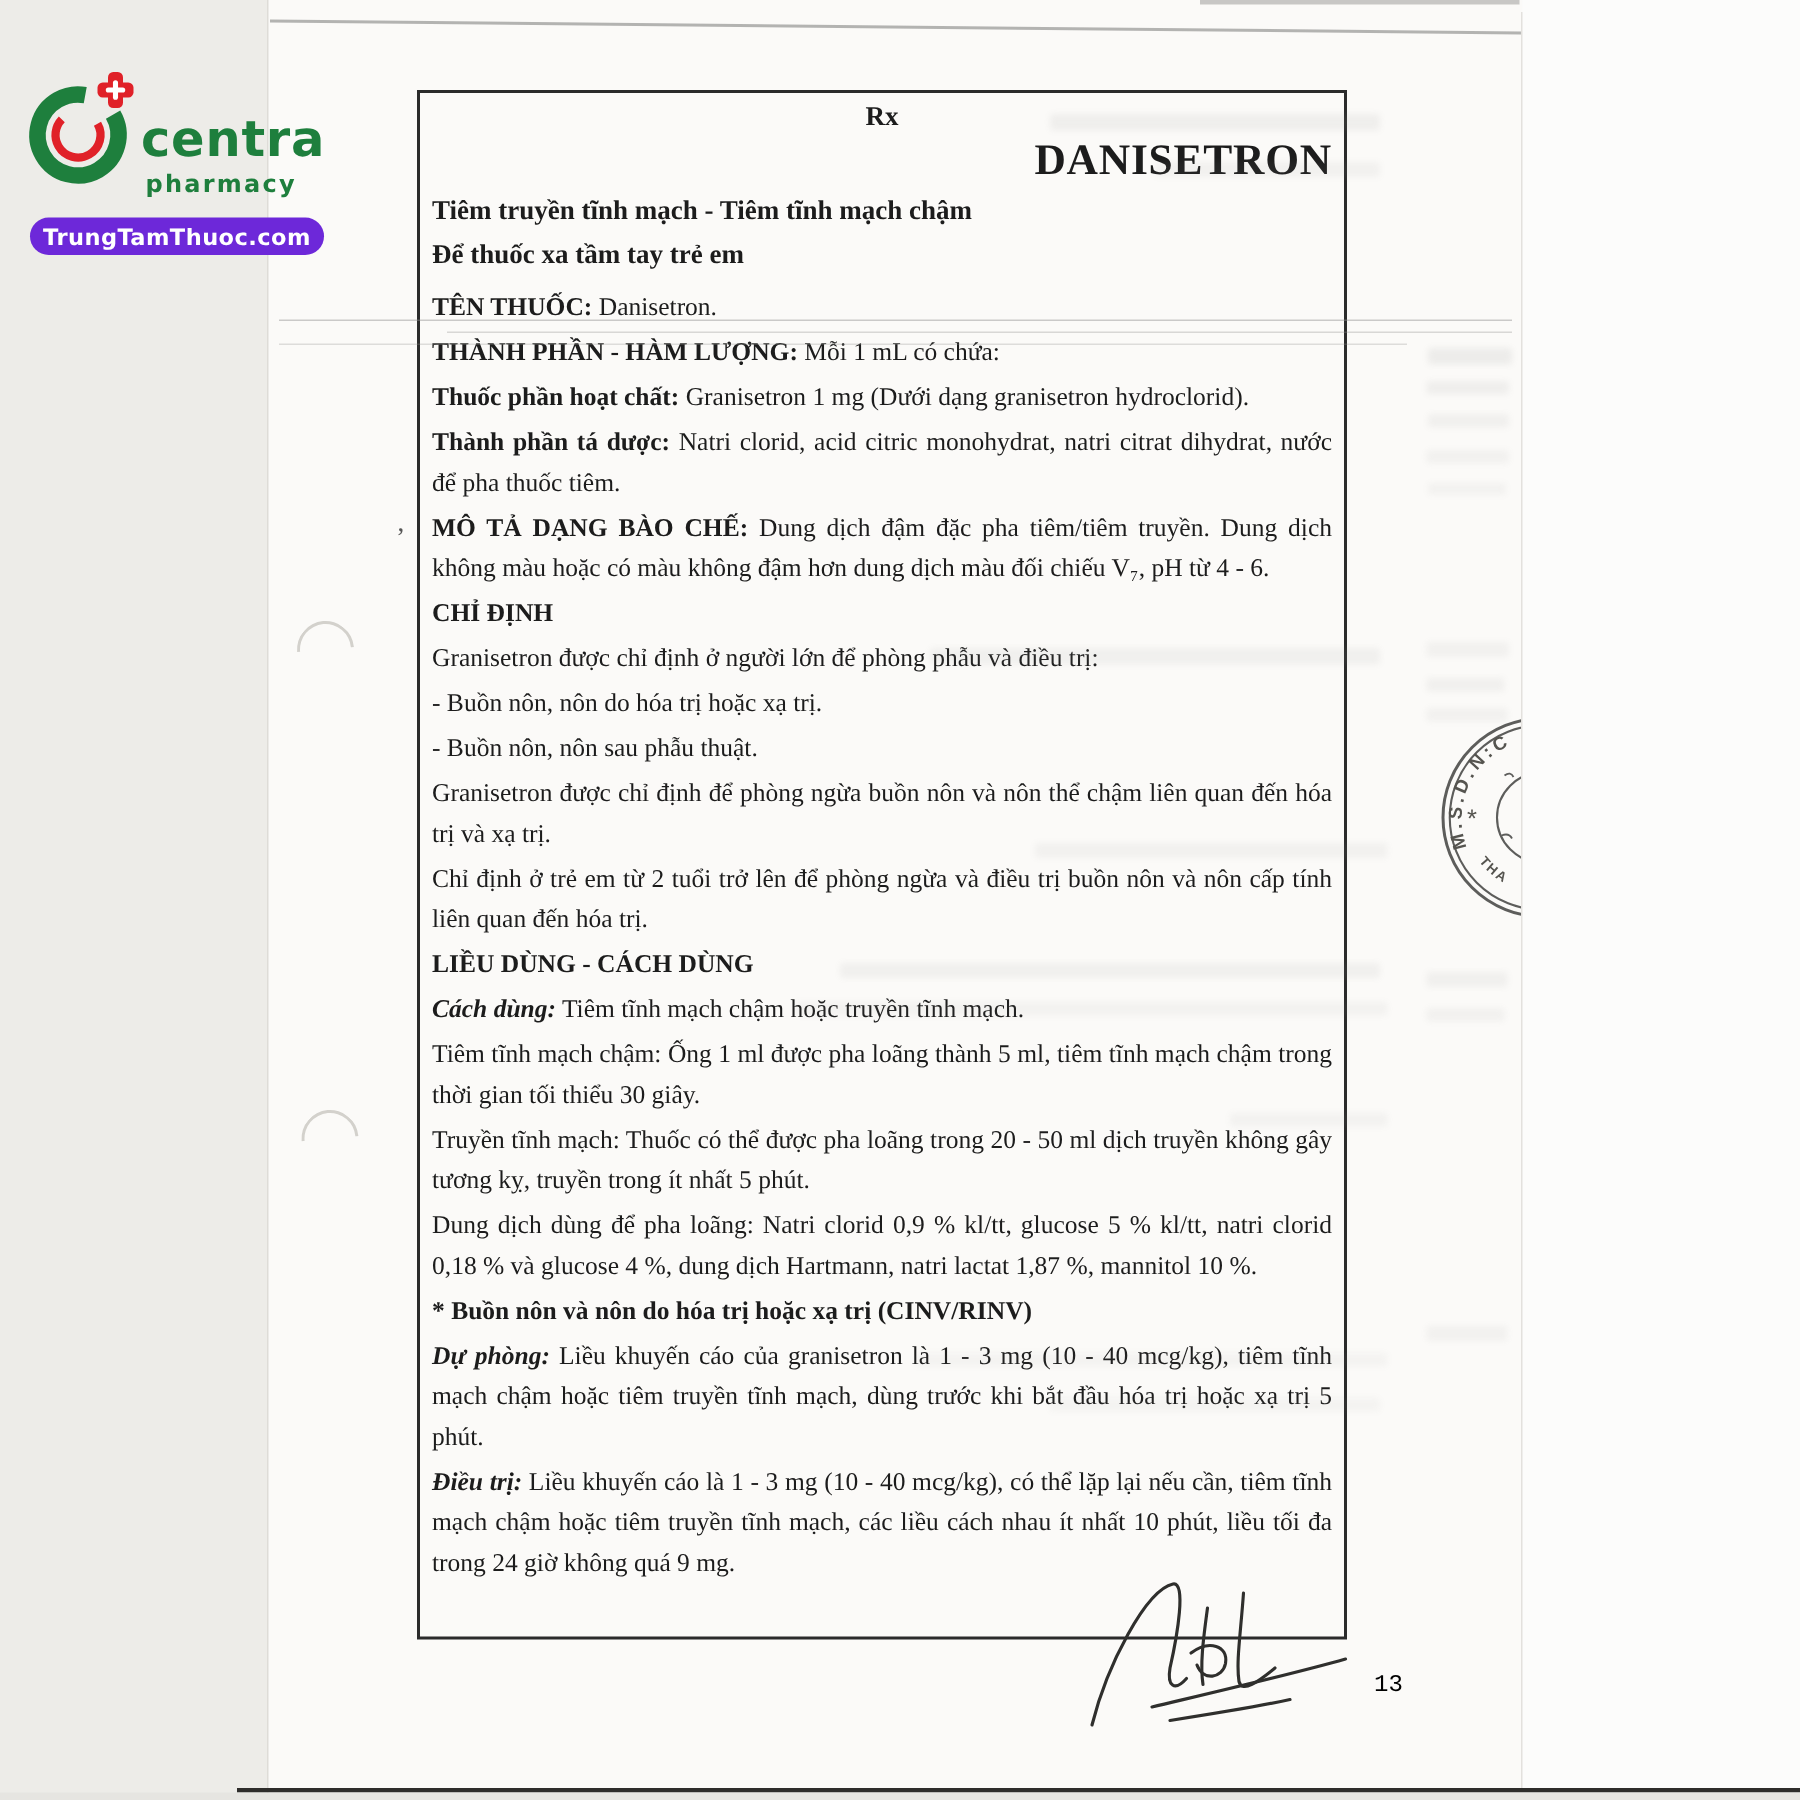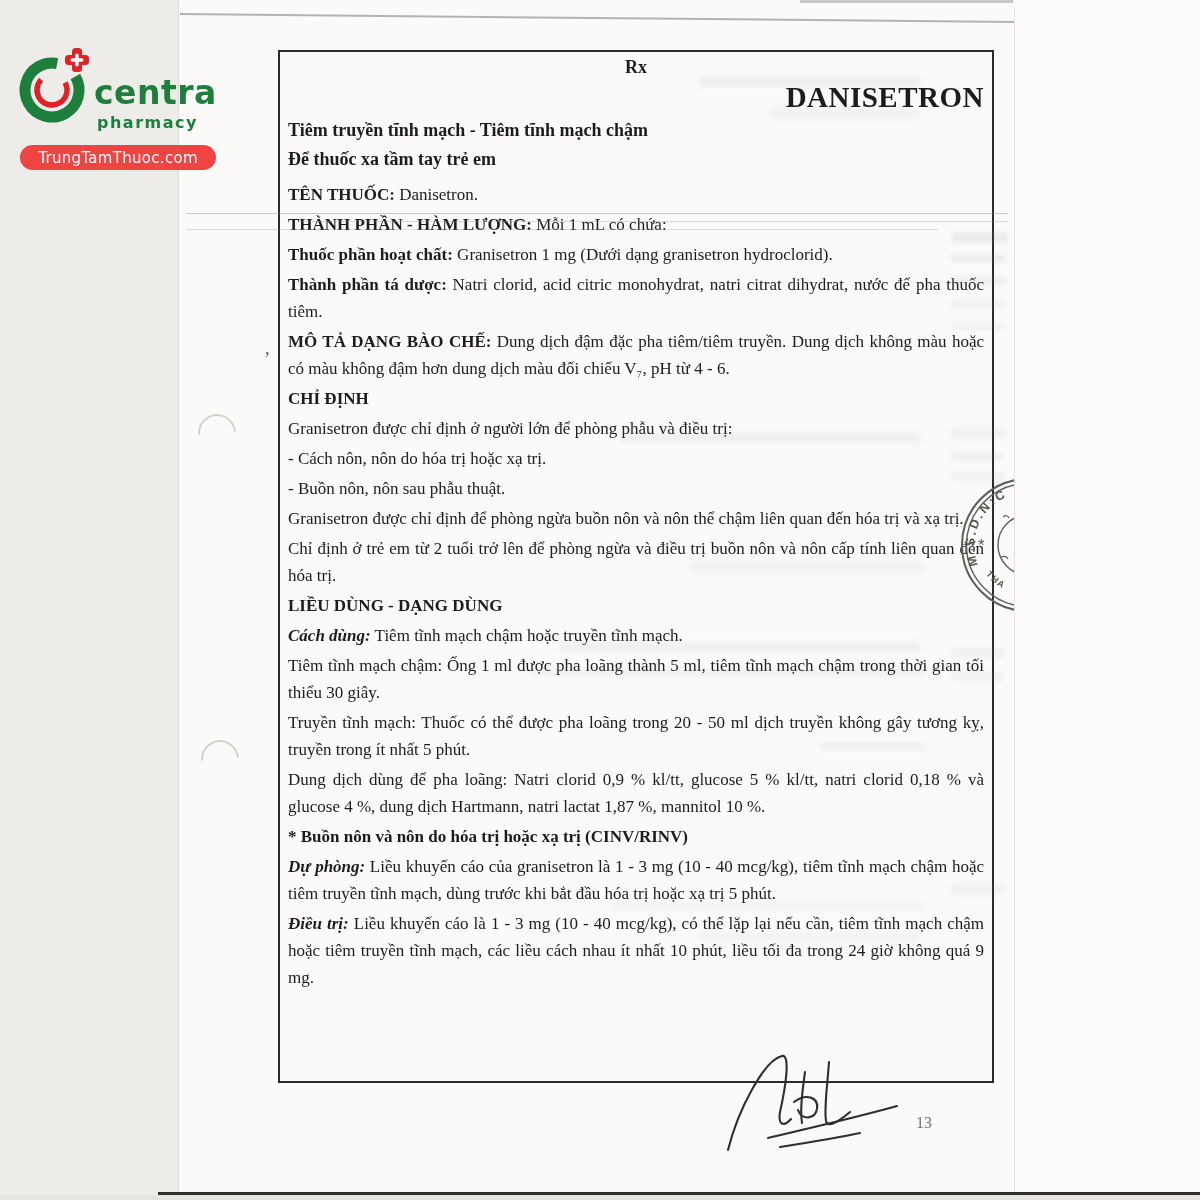--- a/index.html
+++ b/index.html
@@ -17,43 +17,43 @@
   .bottom-strip{position:absolute;left:0;top:1195px;width:1200px;height:5px;background:#e6e5e1;}
   
   .scan-line{position:absolute;height:1px;background:#8f8f8d;}
   
   .ghost{position:absolute;background:#8a8a88;filter:blur(2px);border-radius:2px;}
   
   .punch{position:absolute;width:34px;height:34px;border:2px solid #d3d1cc;border-radius:50%;
          border-bottom-color:transparent;border-right-color:transparent;transform:rotate(40deg);background:transparent;}
   
   .logo{position:absolute;left:8px;top:34px;width:210px;height:110px;}
-  .logo-badge{position:absolute;left:12px;top:111px;width:196px;height:25px;background:#ef4444;border-radius:13px;
+  .logo-badge{position:absolute;left:12px;top:111px;width:196px;height:25px;background:#6d28d9;border-radius:13px;
               display:flex;align-items:center;justify-content:center;color:#fff;font-family:"DejaVu Sans","Liberation Sans",sans-serif;
-              font-weight:normal;font-size:15px;letter-spacing:.3px;}
+              font-weight:bold;font-size:15px;letter-spacing:.3px;}
   
-  .doc-box{position:absolute;left:278px;top:50px;width:716px;height:1033px;border:2px solid #2b2b2b;
+  .doc-box{position:absolute;left:278px;top:60px;width:620px;height:1033px;border:2px solid #2b2b2b;
            box-sizing:border-box;padding:0 8px;background:transparent;}
   .rx{ text-align:center;font-weight:bold;font-size:18px;line-height:24px;margin-top:3px;}
   .title{text-align:right;font-weight:bold;font-size:29px;line-height:37px;letter-spacing:.5px;}
   .sub{text-align:left;font-weight:bold;font-size:18px;line-height:29px;}
   .doc-body{margin-top:7px;font-size:17px;line-height:27px;}
   .para{margin:0 0 3px 0;}
   .para.justify{text-align:justify;}
   .lbl.bold{font-weight:bold;}
   .lbl.bold-italic{font-weight:bold;font-style:italic;}
   
   .stamp-clip{position:absolute;left:940px;top:455px;width:74px;height:185px;overflow:hidden;}
   .stamp-clip svg{position:absolute;left:-88px;top:-90px;}
   .stamp-stroke{fill:none;stroke:#5d5d5b;}
   .stamp-text{fill:#55544f;font-family:"Liberation Sans","DejaVu Sans",sans-serif;}
   
   .sig{position:absolute;left:710px;top:1048px;width:200px;height:115px;}
   .sig path{fill:none;stroke:#2f2f2d;stroke-width:2.1;stroke-linecap:round;}
-  .page-num{position:absolute;left:916px;top:1114px;font-size:16px;color:#737373;}
+  .page-num{position:absolute;left:916px;top:1114px;font-size:16px;color:#000000;font-family:Liberation Mono, monospace;}
   .comma-mark{position:absolute;left:265px;top:338px;font-size:18px;color:#555;}
 </style>
 </head>
 <body>
 
 <div class="screen">
 
   <div class="left-strip"></div>
   <div class="right-strip"></div>
   <div class="paper-left-edge"></div>
@@ -88,25 +88,25 @@
     <div class="sub">Tiêm truyền tĩnh mạch - Tiêm tĩnh mạch chậm</div>
     <div class="sub">Để thuốc xa tầm tay trẻ em</div>
     <div class="doc-body">
         <div class="para"><span class="lbl bold">TÊN THUỐC:</span><span> Danisetron.</span></div>
         <div class="para"><span class="lbl bold">THÀNH PHẦN - HÀM LƯỢNG:</span><span> Mỗi 1 mL có chứa:</span></div>
         <div class="para"><span class="lbl bold">Thuốc phần hoạt chất:</span><span> Granisetron 1 mg (Dưới dạng granisetron hydroclorid).</span></div>
         <div class="para justify"><span class="lbl bold">Thành phần tá dược:</span><span> Natri clorid, acid citric monohydrat, natri citrat dihydrat, nước để pha thuốc tiêm.</span></div>
         <div class="para justify"><span class="lbl bold">MÔ TẢ DẠNG BÀO CHẾ:</span><span> Dung dịch đậm đặc pha tiêm/tiêm truyền.  Dung dịch không màu hoặc có màu không đậm hơn dung dịch màu đối chiếu V₇, pH từ 4 - 6.</span></div>
         <div class="para"><span class="lbl bold">CHỈ ĐỊNH</span></div>
         <div class="para"><span>Granisetron được chỉ định ở người lớn để phòng phẫu và điều trị:</span></div>
-        <div class="para"><span>- Cách nôn, nôn do hóa trị hoặc xạ trị.</span></div>
+        <div class="para"><span>- Buồn nôn, nôn do hóa trị hoặc xạ trị.</span></div>
         <div class="para"><span>- Buồn nôn, nôn sau phẫu thuật.</span></div>
         <div class="para justify"><span>Granisetron được chỉ định để phòng ngừa buồn nôn và nôn thể chậm liên quan đến hóa trị và xạ trị.</span></div>
         <div class="para justify"><span>Chỉ định ở trẻ em từ 2 tuổi trở lên để phòng ngừa và điều trị buồn nôn và nôn cấp tính liên quan đến hóa trị.</span></div>
-        <div class="para"><span class="lbl bold">LIỀU DÙNG - DẠNG DÙNG</span></div>
+        <div class="para"><span class="lbl bold">LIỀU DÙNG - CÁCH DÙNG</span></div>
         <div class="para"><span class="lbl bold-italic">Cách dùng:</span><span> Tiêm tĩnh mạch chậm hoặc truyền tĩnh mạch.</span></div>
         <div class="para justify"><span>Tiêm tĩnh mạch chậm: Ống 1 ml được pha loãng thành 5 ml, tiêm tĩnh mạch chậm trong thời gian tối thiểu 30 giây.</span></div>
         <div class="para justify"><span>Truyền tĩnh mạch: Thuốc có thể được pha loãng trong 20 - 50 ml dịch truyền không gây tương kỵ, truyền trong ít nhất 5 phút.</span></div>
         <div class="para justify"><span>Dung dịch dùng để pha loãng: Natri clorid 0,9 % kl/tt, glucose 5 % kl/tt, natri clorid 0,18 % và glucose 4 %, dung dịch Hartmann, natri lactat 1,87 %, mannitol 10 %.</span></div>
         <div class="para"><span class="lbl bold">* Buồn nôn và nôn do hóa trị hoặc xạ trị (CINV/RINV)</span></div>
         <div class="para justify"><span class="lbl bold-italic">Dự phòng:</span><span> Liều khuyến cáo của granisetron là 1 - 3 mg (10 - 40 mcg/kg), tiêm tĩnh mạch chậm hoặc tiêm truyền tĩnh mạch, dùng trước khi bắt đầu hóa trị hoặc xạ trị 5 phút.</span></div>
         <div class="para justify"><span class="lbl bold-italic">Điều trị:</span><span> Liều khuyến cáo là 1 - 3 mg (10 - 40 mcg/kg), có thể lặp lại nếu cần, tiêm tĩnh mạch chậm hoặc tiêm truyền tĩnh mạch, các liều cách nhau ít nhất 10 phút, liều tối đa trong 24 giờ không quá 9 mg.</span></div>
       </div>
   </div>
 

